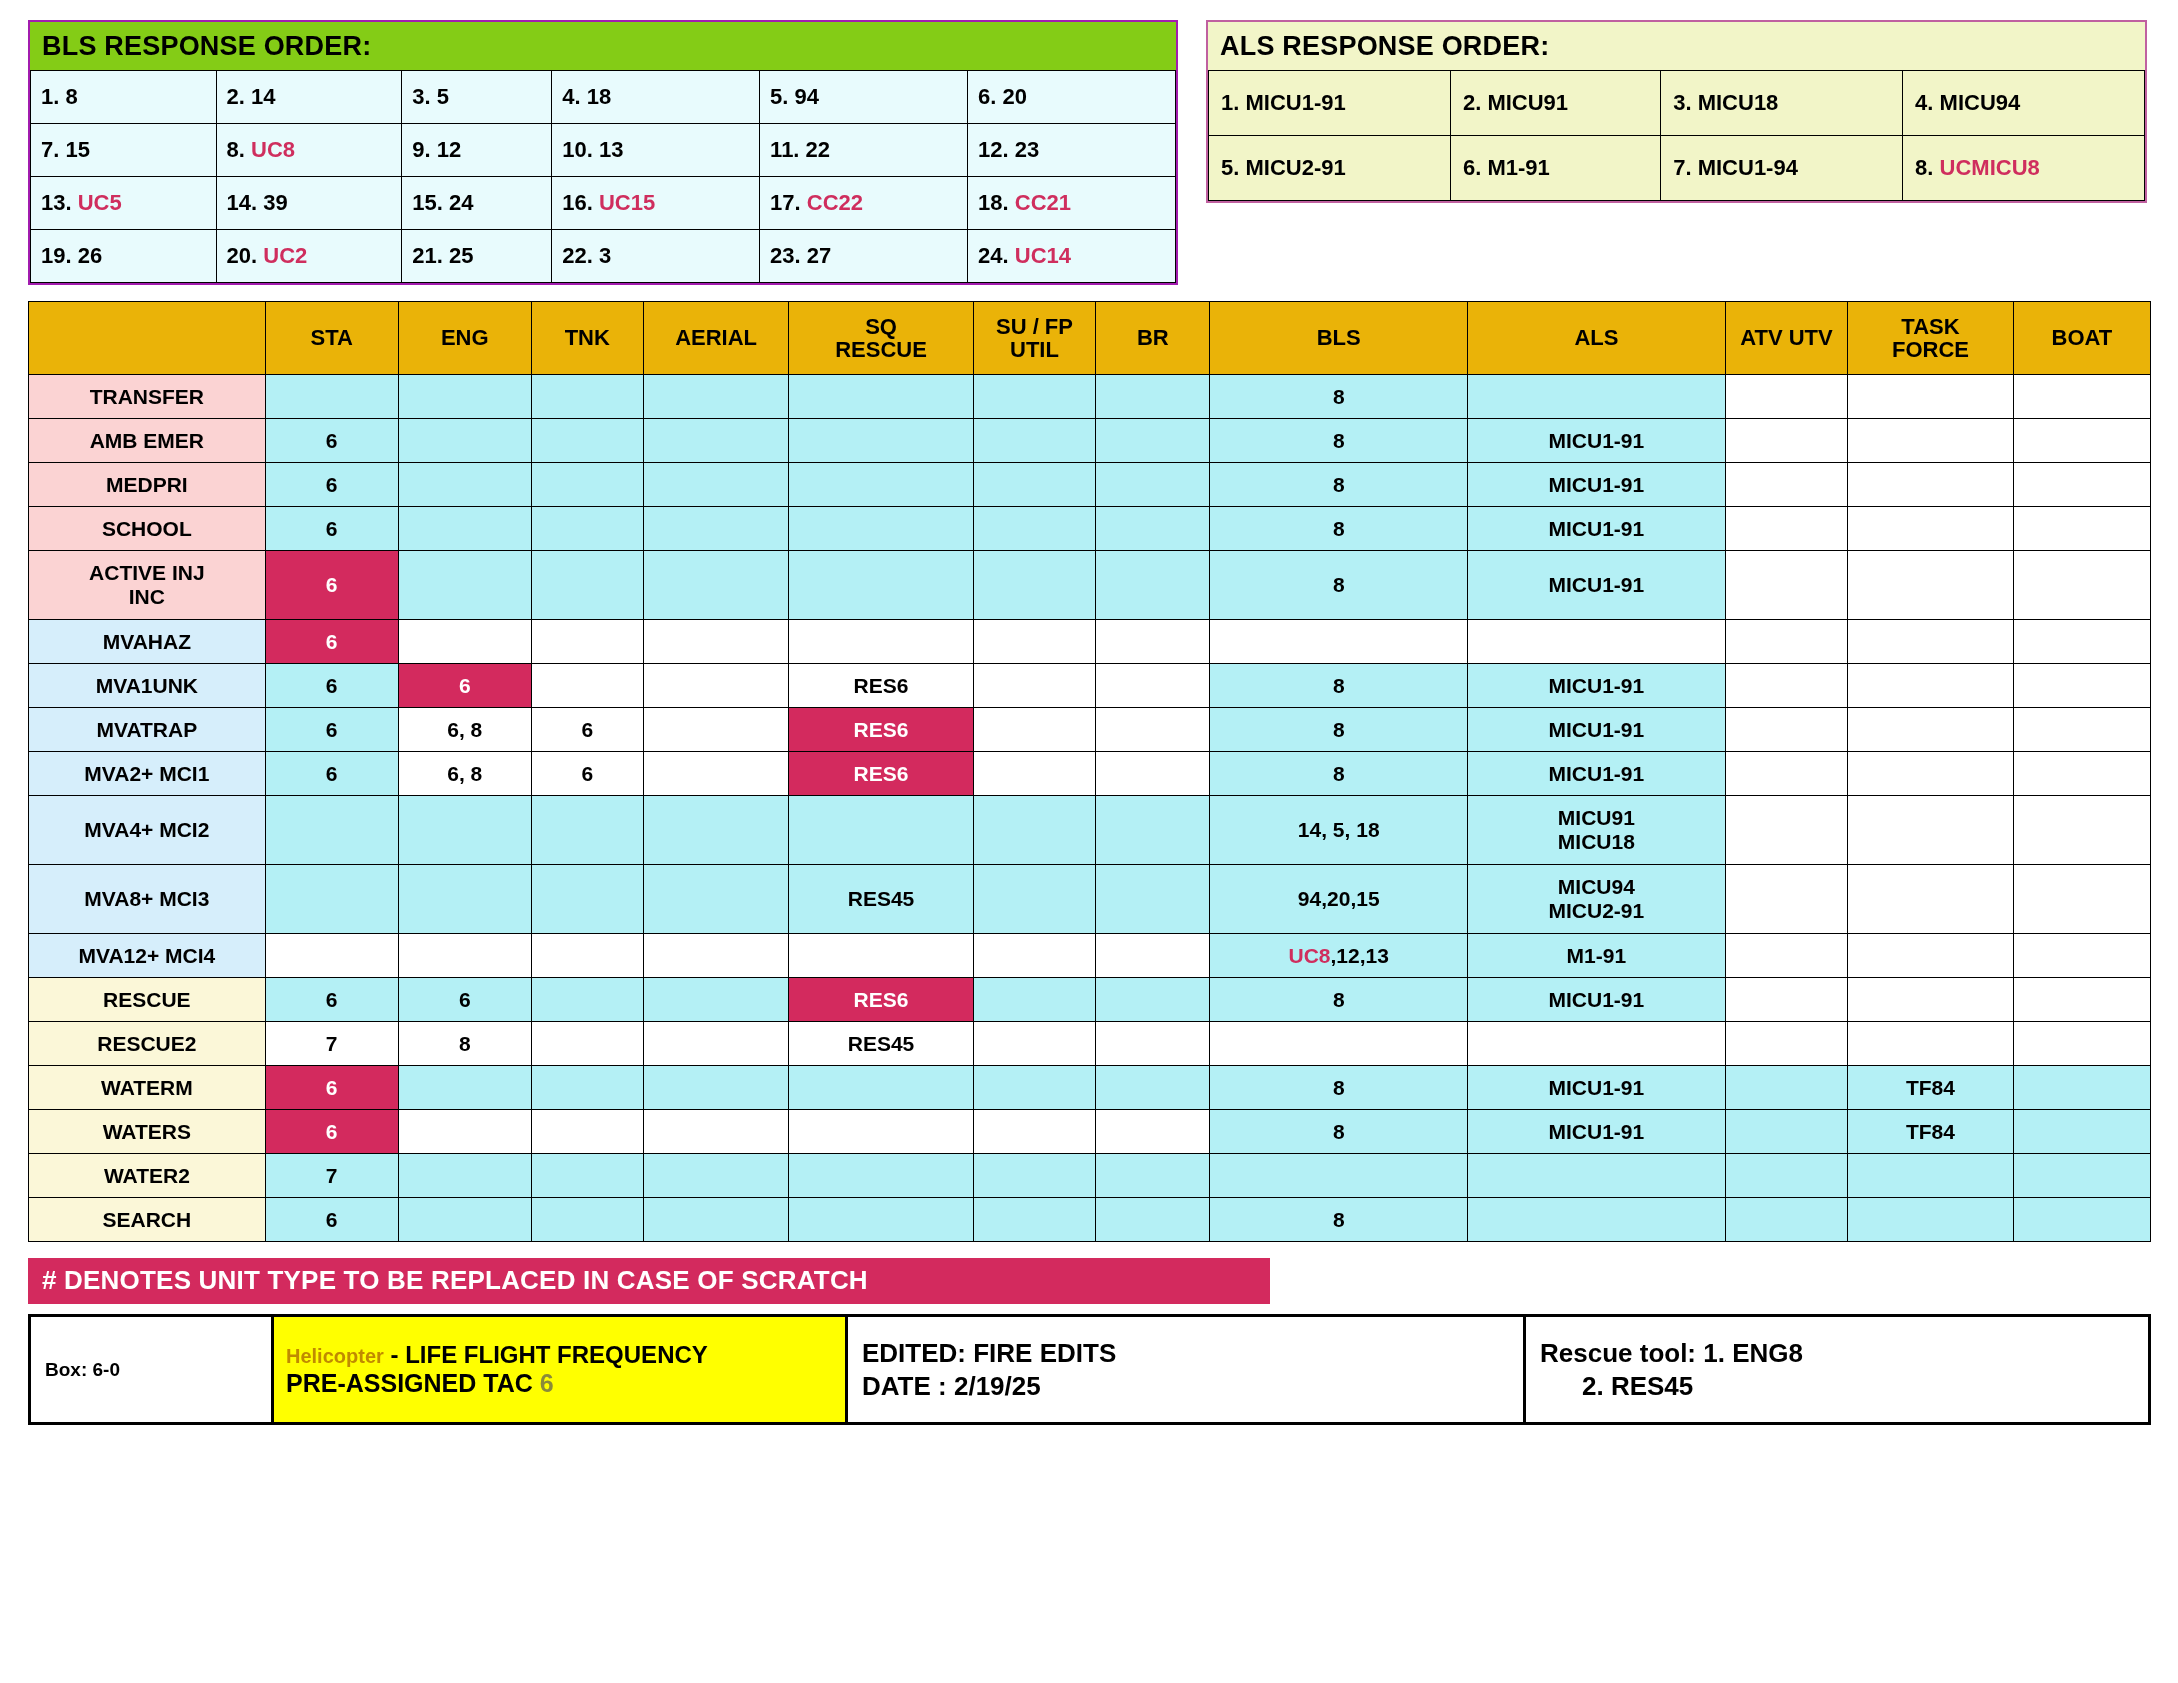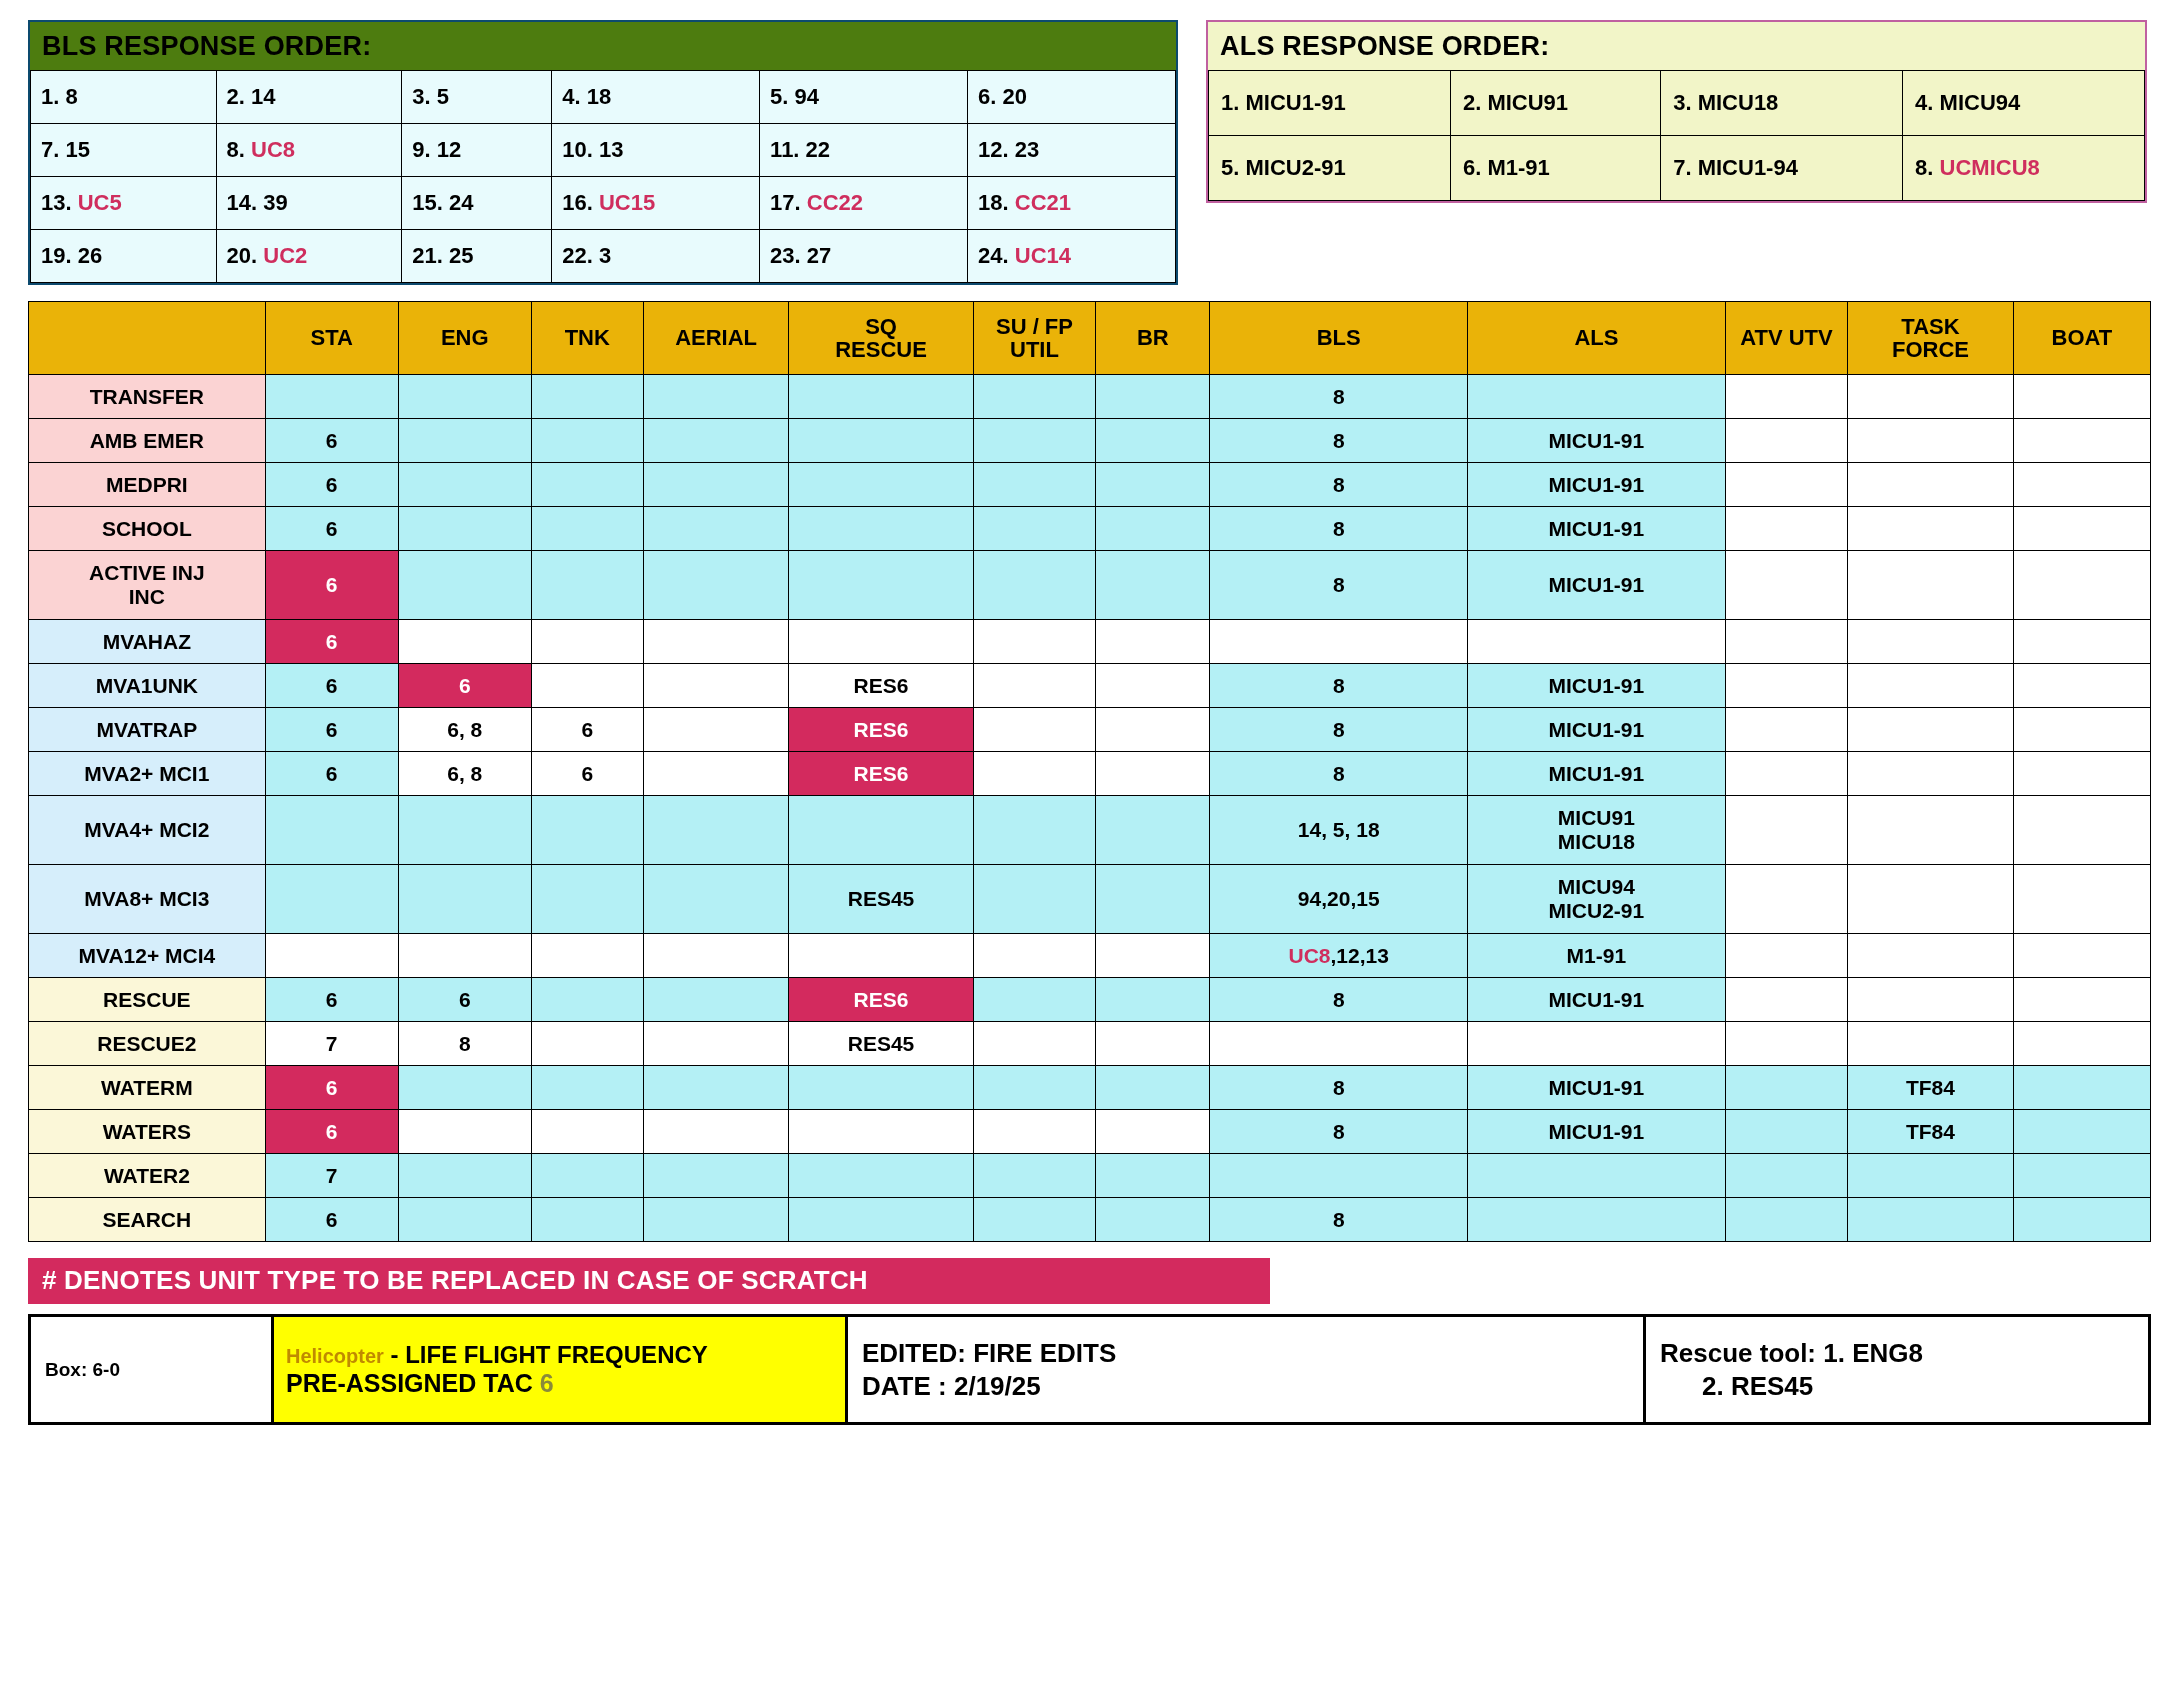--- a/index.html
+++ b/index.html
@@ -16,22 +16,22 @@
   }
 
   
   .top-row {
     display: flex;
     gap: 28px;
     align-items: flex-start;
   }
   .bls-box {
     width: 1150px;
-    border: 2px solid #0c4a6e;
-    background: #4d7c0f;
+    border: 2px solid #a21caf;
+    background: #84cc16;
   }
   .als-box {
     width: 941px;
     border: 2px solid #c060a0;
     background: #f2f5c8;
   }
   .box-title {
     font-size: 27px;
     font-weight: bold;
     padding: 9px 12px 8px 12px;
@@ -121,21 +121,21 @@
     padding: 4px 14px;
   }
   .f-cell:last-child { border-right: none; }
   .f-box  { width: 243px; font-size: 19px; font-weight: bold; }
   .f-heli { width: 574px; background: #ffff00; padding: 6px 12px; }
   .f-heli .l1 { font-size: 24px; font-weight: bold; }
   .f-heli .l1 .small { font-size: 20px; font-weight: bold; color: #c08a00; }
   .f-heli .l2 { font-size: 25px; font-weight: bold; }
   .f-heli .l2 .tac { font-weight: bold; color: #8a8a3a; }
   .f-edit { flex: 1; font-size: 26px; font-weight: bold; line-height: 1.25; }
-  .f-tool { width: 502px; font-size: 26px; font-weight: bold; line-height: 1.25; }
+  .f-tool { width: 622px; font-size: 26px; font-weight: bold; line-height: 1.25; }
   .f-tool .ind { display: inline-block; width: 42px; }
 </style>
 </head>
 <body>
 
 <div class="page">
 
   <div class="top-row">
 
     <div class="bls-box">

